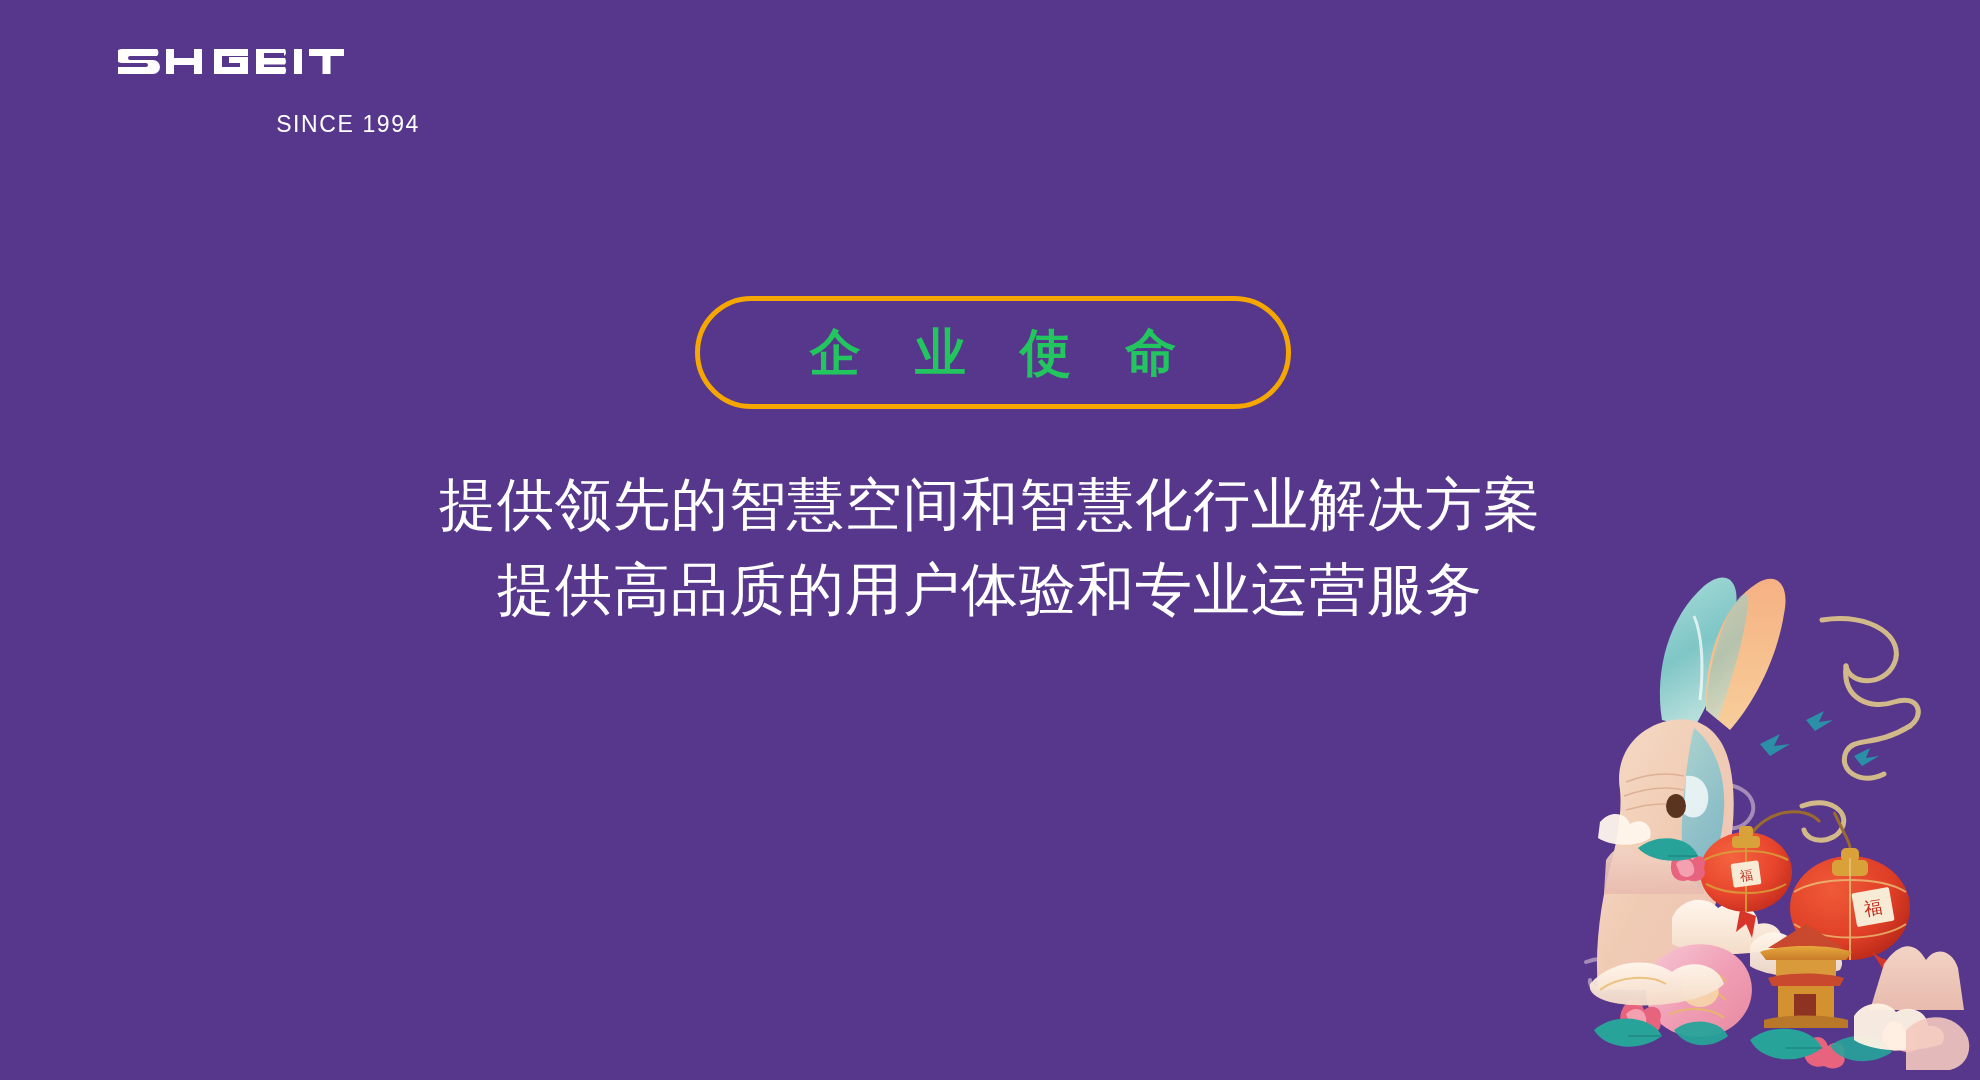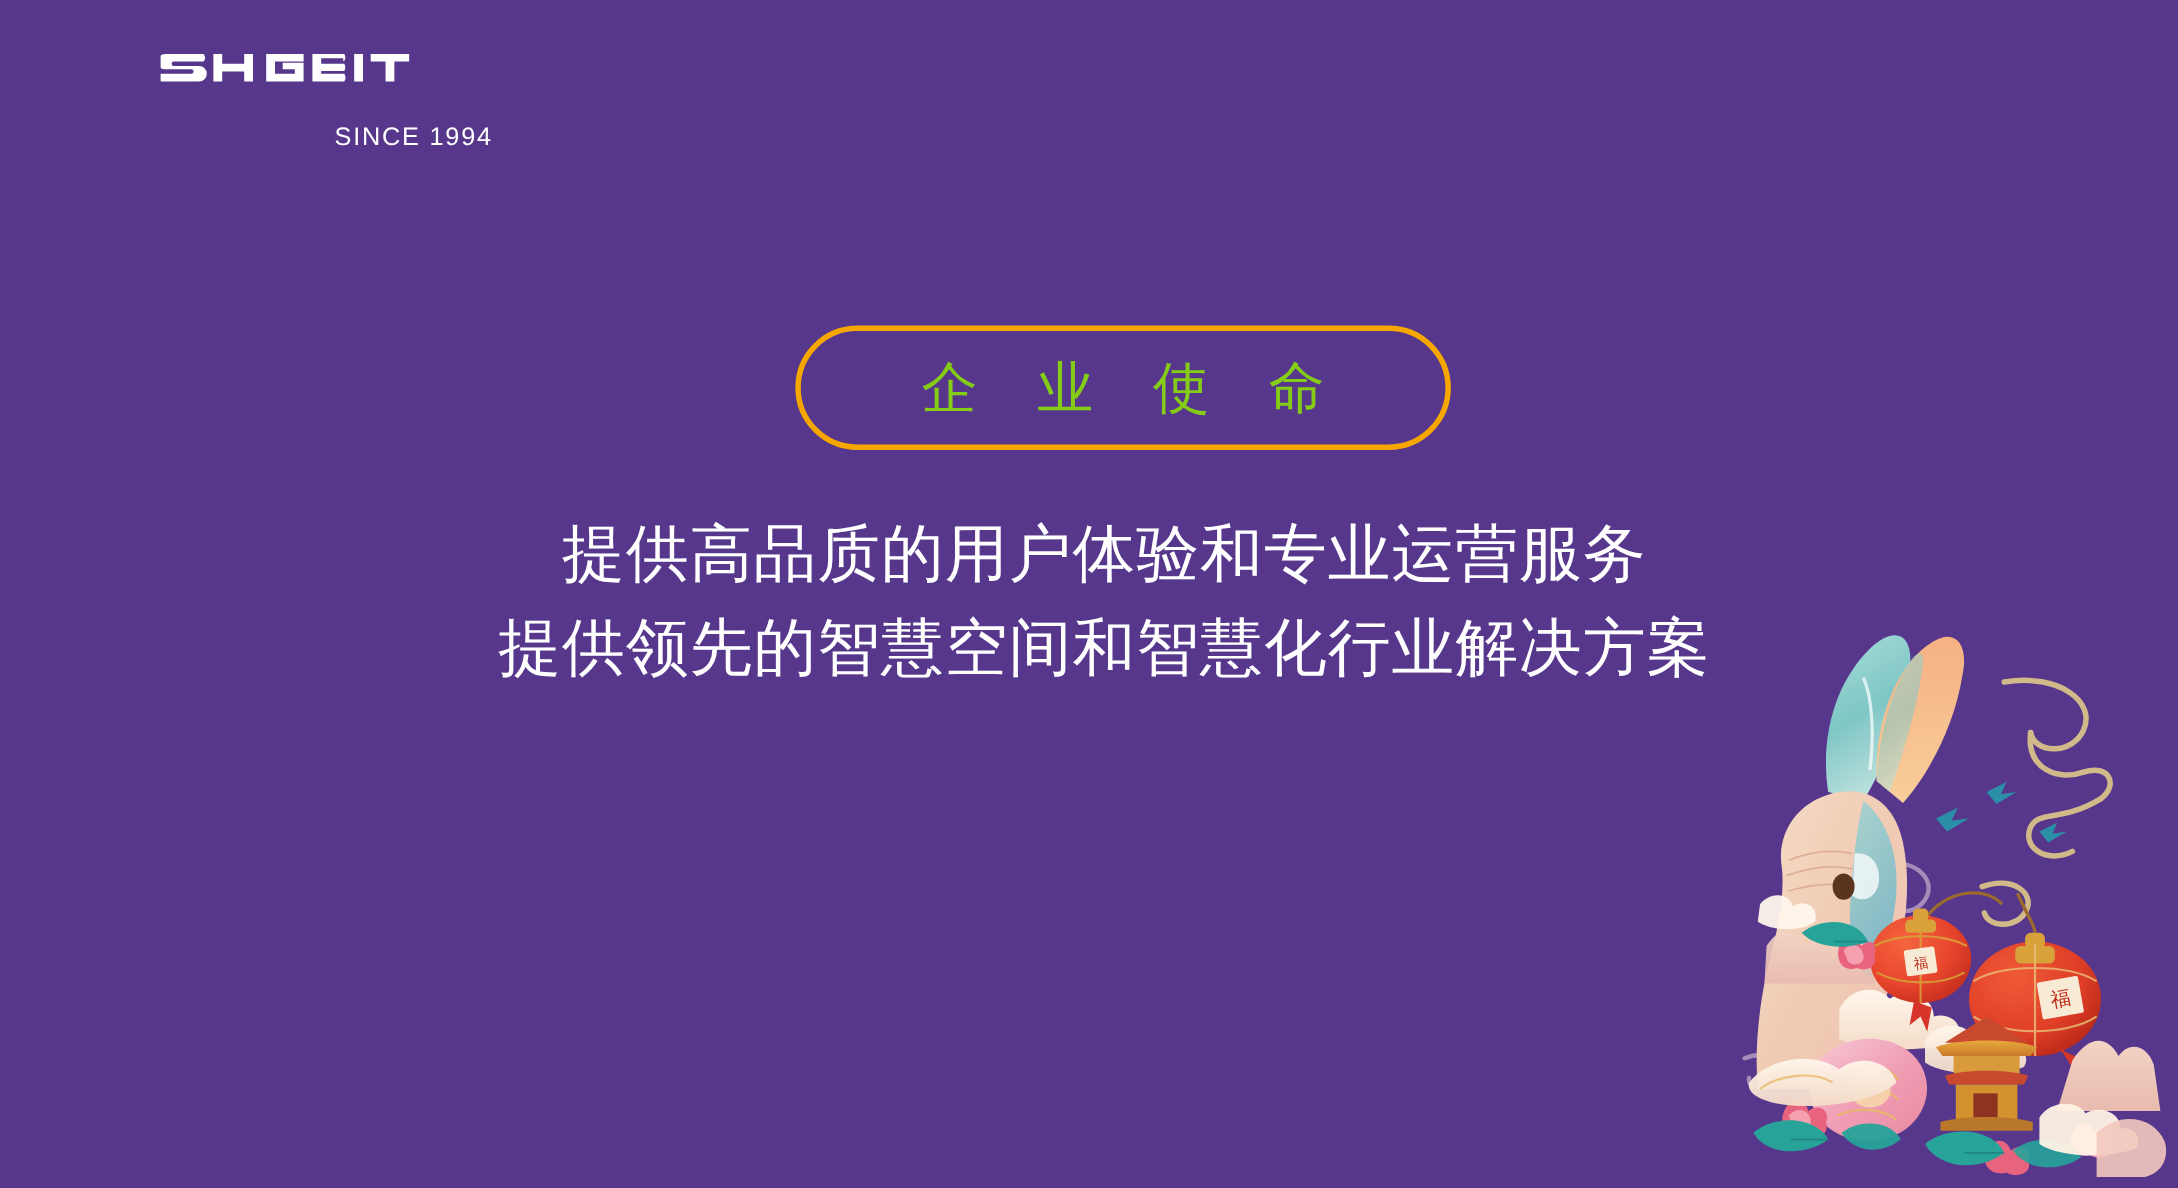--- a/index.html
+++ b/index.html
@@ -8,21 +8,20 @@
     background:#56378C;
     font-family:"Liberation Sans", sans-serif;
     position:relative;
   }
 
   
   #slide {
     position:absolute; inset:0;
     background:#56378C;
     overflow:hidden;
-    margin-left:28px;
   }
 
   
   #logo-block {
     position:absolute;
     left:118px; top:44px;
     width:300px; height:92px;
   }
   #logo-wordmark {
     display:block;
@@ -42,23 +41,23 @@
   
   #title-badge {
     position:absolute;
     left:695px; top:296px;
     width:596px; height:113px;
     border:5px solid #F5A700;
     border-radius:58px;
     display:flex; align-items:center; justify-content:center;
   }
   #title-badge-text {
-    color:#84cc16;
+    color:#22c55e;
     font-size:51px;
-    font-weight:normal;
+    font-weight:bold;
     letter-spacing:20px;
     text-indent:20px;
     white-space:nowrap;
     line-height:1;
   }
 
   
   #mission-lines {
     position:absolute;
     left:0; right:0; top:462px;
@@ -105,22 +104,22 @@
       </g>
     </svg>
     <div id="logo-tagline">SINCE 1994</div>
   </div>
 
   <div id="title-badge">
     <span id="title-badge-text">企 业 使 命</span>
   </div>
 
   <div id="mission-lines">
+    <div class="mission-line">提供领先的智慧空间和智慧化行业解决方案</div>
     <div class="mission-line">提供高品质的用户体验和专业运营服务</div>
-    <div class="mission-line">提供领先的智慧空间和智慧化行业解决方案</div>
   </div>
 
   <div id="decor-illustration">
     <svg viewBox="0 0 430 520" aria-hidden="true">
       <defs>
         <linearGradient id="earA" x1="0" y1="0" x2="0.3" y2="1">
           <stop offset="0" stop-color="#A8DDD9"></stop>
           <stop offset="0.55" stop-color="#7FC6C6"></stop>
           <stop offset="1" stop-color="#B9E0DC"></stop>
         </linearGradient>

